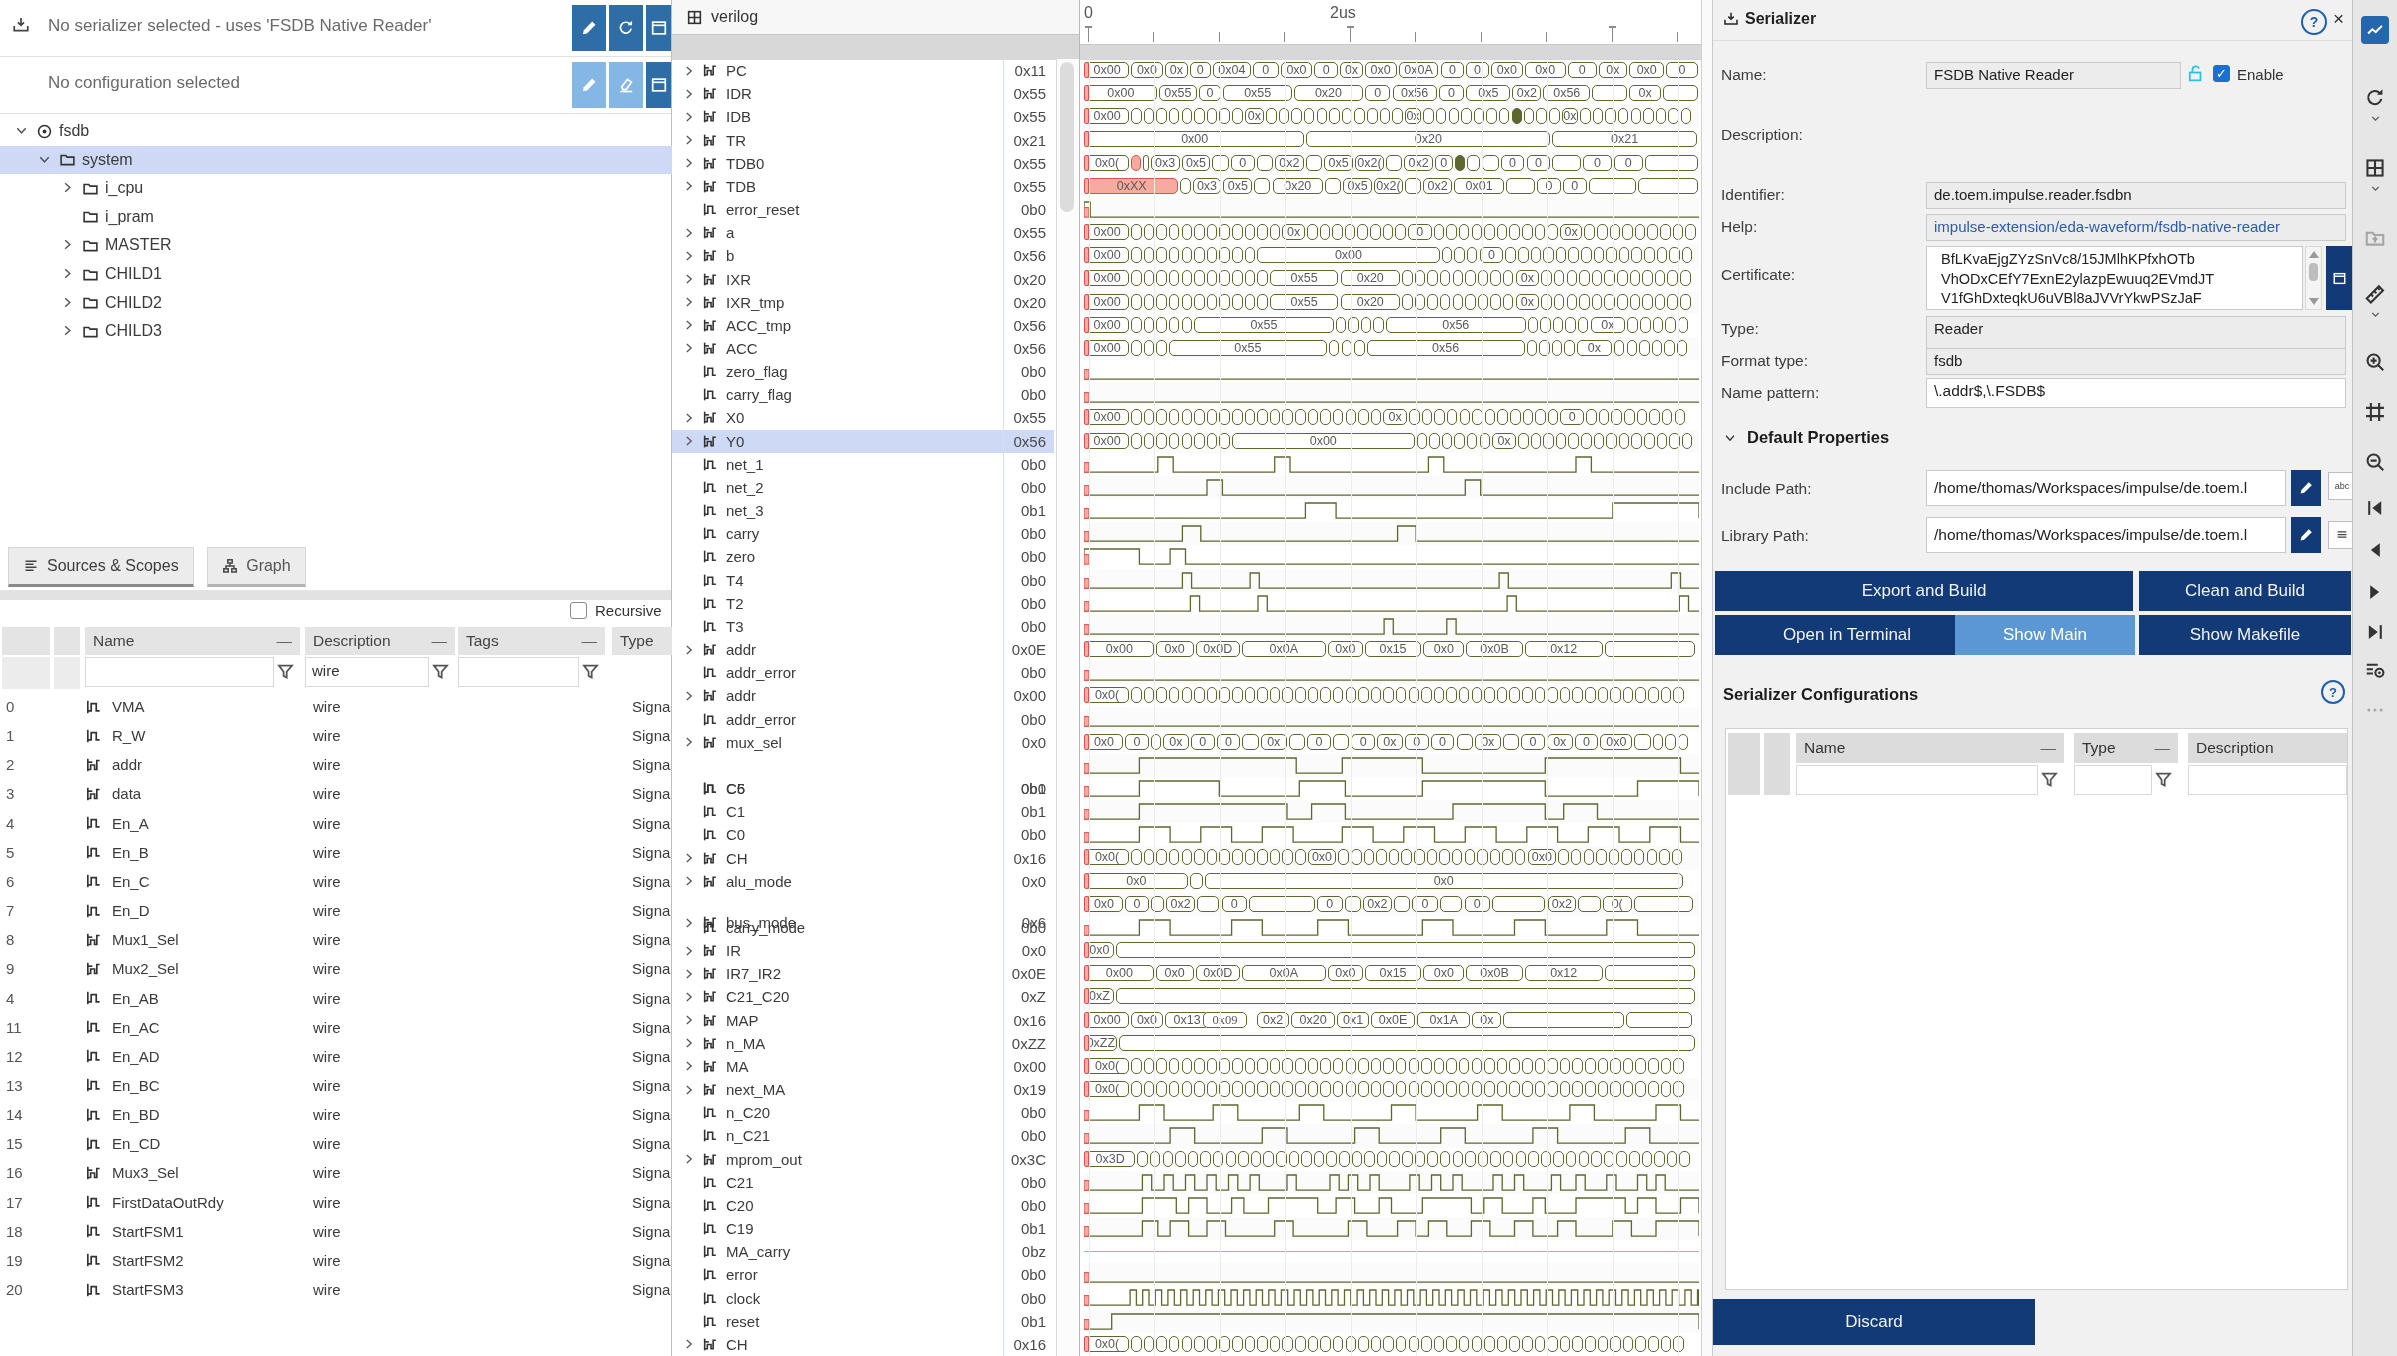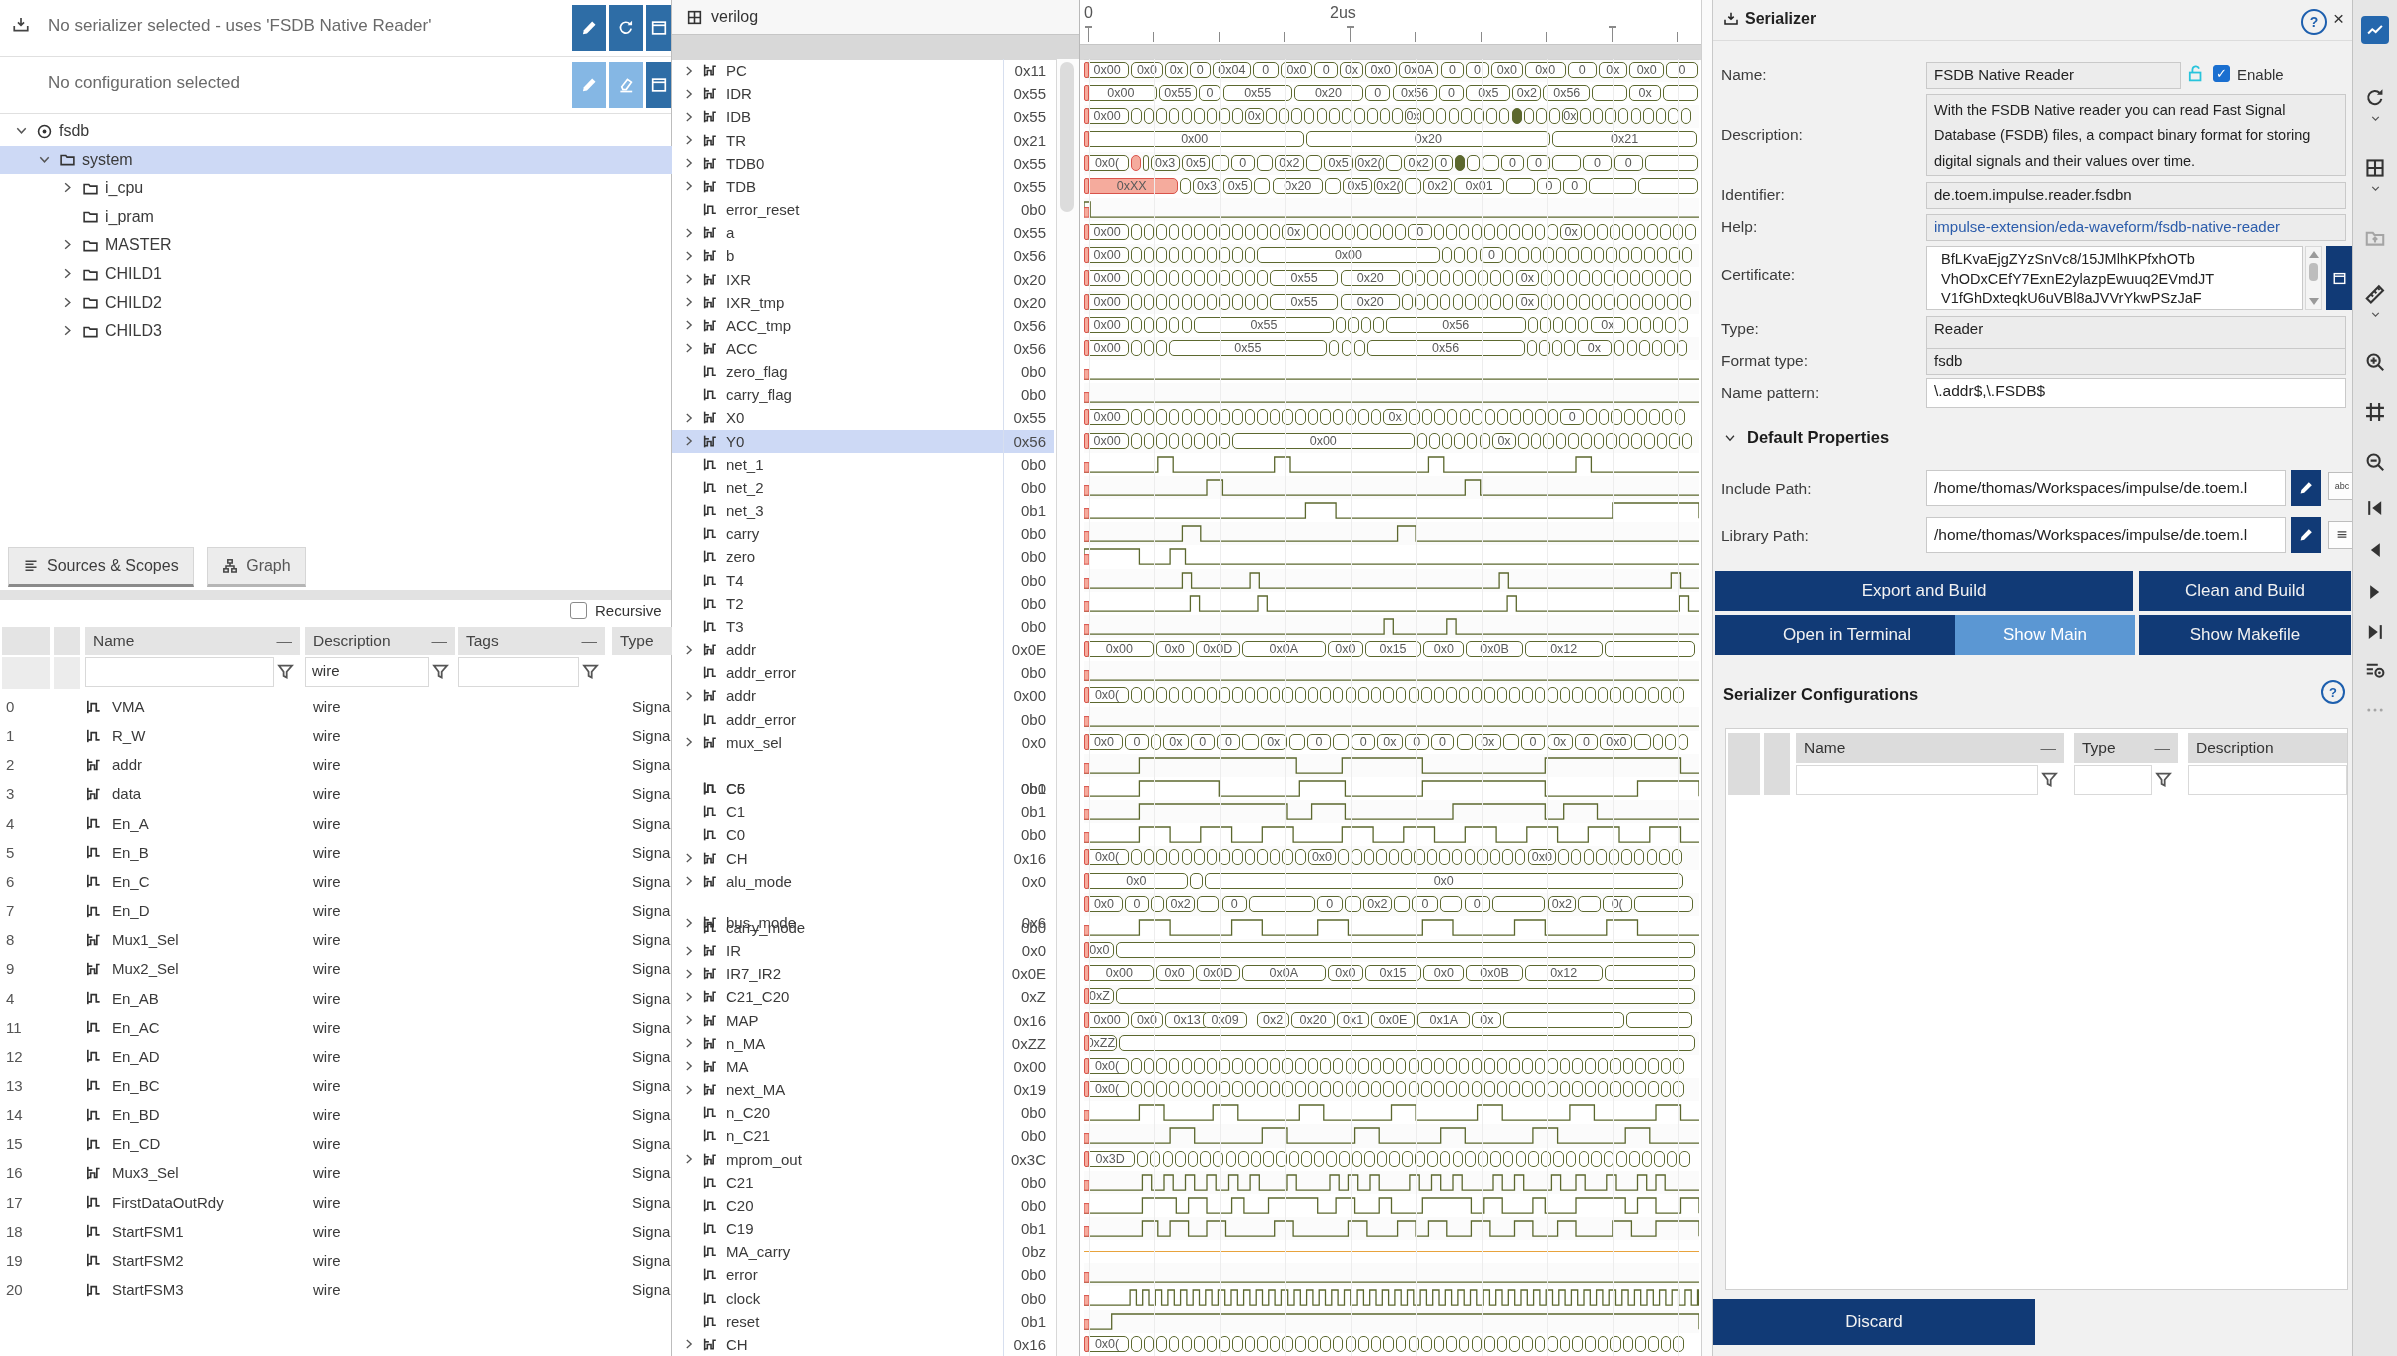--- a/index.html
+++ b/index.html
@@ -2078,21 +2078,21 @@
       </div>
       <div class="wrow band" style="top: 985.4px; height: 23.16px;">
         <span class="seg" style="left: 1px; width: 28.8px;">0xZ</span>
         <span class="seg" style="left: 31.8px; width: 579.2px;"></span>
         <span class="btick"></span>
       </div>
       <div class="wrow" style="top: 1008.56px; height: 23.16px;">
         <span class="seg" style="left: 1px; width: 44.1px;">0x00</span>
         <span class="seg" style="left: 47.1px; width: 31.8px;">0x0</span>
         <span class="seg" style="left: 81px; width: 44.1px;">0x13</span>
-        <span class="seg" style="left: 119px; width: 44.1px;">0x09</span>
+        <span class="seg" style="left: 119px; width: 44.1px; font-family: Liberation Serif, serif;">0x09</span>
         <span class="seg" style="left: 173.2px; width: 31.8px;">0x2</span>
         <span class="seg" style="left: 207px; width: 44.1px;">0x20</span>
         <span class="seg" style="left: 253.2px; width: 31.8px;">0x1</span>
         <span class="seg" style="left: 287px; width: 44.1px;">0x0E</span>
         <span class="seg" style="left: 333.1px; width: 53.4px;">0x1A</span>
         <span class="seg" style="left: 388.4px; width: 28.8px;">0x</span>
         <span class="seg" style="left: 419.2px; width: 121px;"></span>
         <span class="seg" style="left: 542.2px; width: 65.7px;"></span>
         <span class="btick"></span>
       </div>
@@ -2381,21 +2381,20 @@
         <svg width="19" height="19" viewBox="0 0 16 16">
           <rect x="3.2" y="7.2" width="9" height="6.6"></rect>
           <path d="M5.4 7.2V4.8a2.9 2.9 0 0 1 5.6-.9"></path>
         </svg>
       </span>
     </span>
   <span class="abs chk on" style="left:500px;top:65px;">✓</span>
   <div class="abs" style="left:524px;top:66px;">Enable</div>
 
   <div class="flabel" style="top:126px;">Description:</div>
-  <div class="field wide" style="top:94px;height:82px;white-space:normal;line-height:1.75;font-size:14.5px;">With the FSDB Native reader you can read Fast Signal Database (FSDB) files, a compact binary format for storing digital signals and their values over time.</div>
 
   <div class="flabel" style="top:186px;">Identifier:</div>
   <div class="field wide" style="top:182px;height:27px;">de.toem.impulse.reader.fsdbn</div>
 
   <div class="flabel" style="top:218px;">Help:</div>
   <div class="field wide link" style="top:214px;height:27px;">impulse-extension/eda-waveform/fsdb-native-reader</div>
 
   <div class="flabel" style="top:266px;">Certificate:</div>
   <div class="field white" style="top:246px;height:64px;width:377px;white-space:normal;font-size:14.5px;line-height:1.35;overflow:hidden;padding-left:14px;" id="cert-box">
       <div>BfLKvaEjgZYzSnVc8/15JMlhKPfxhOTb</div>

